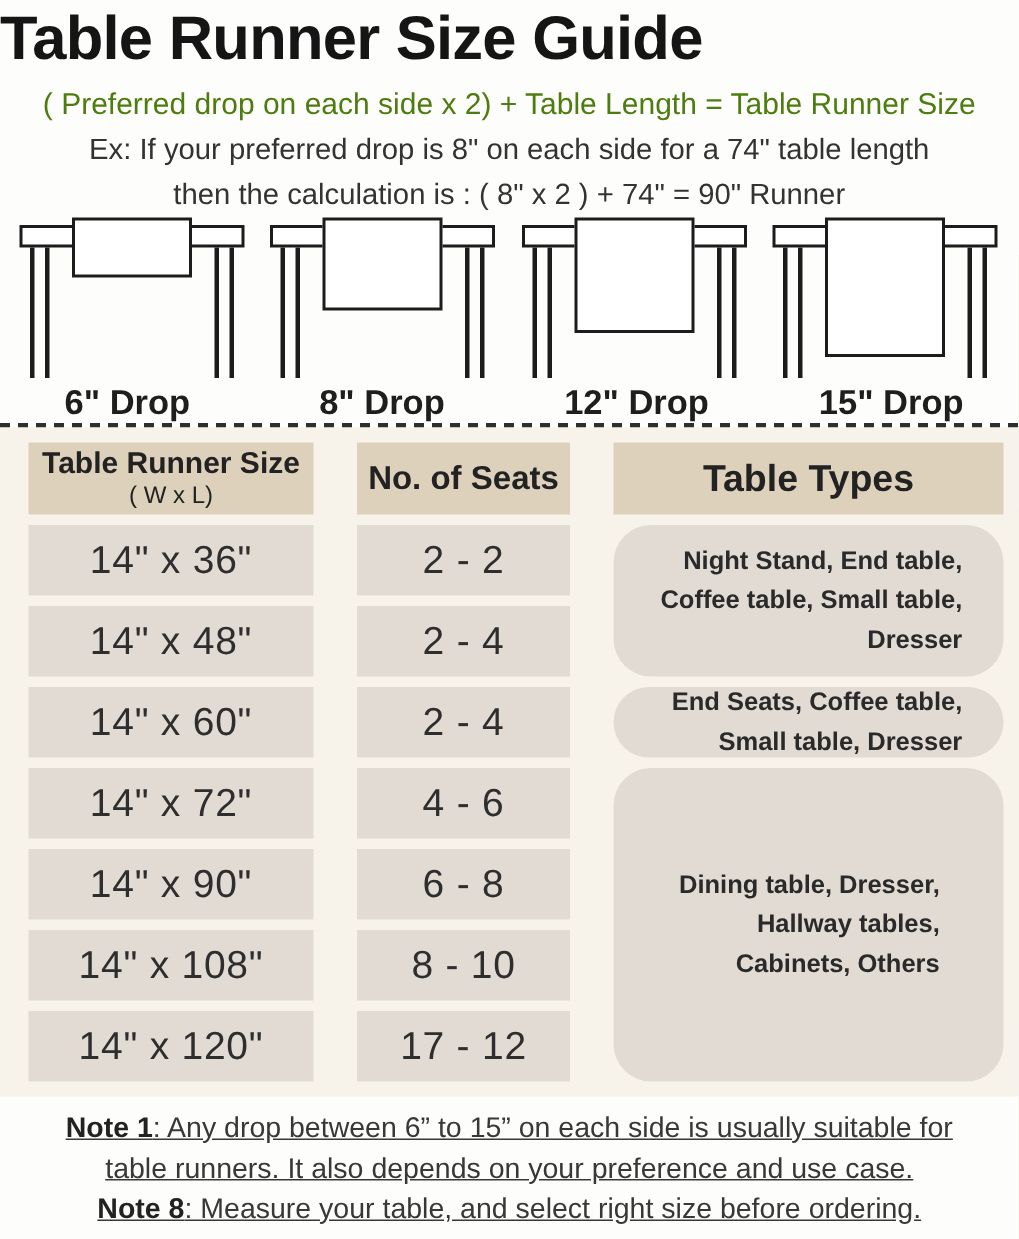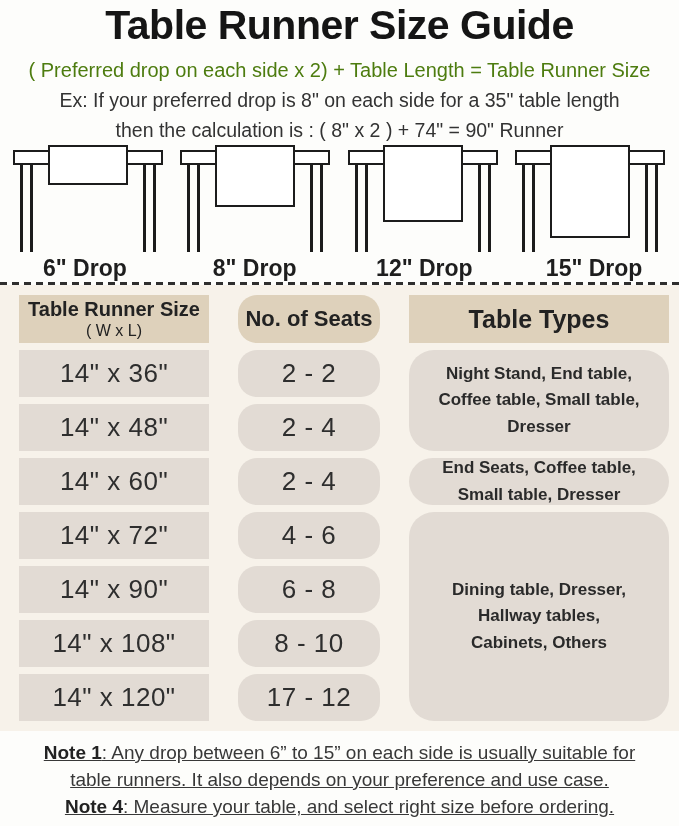--- a/index.html
+++ b/index.html
@@ -9,21 +9,21 @@
     background: #fdfdfb;
     font-family: "Liberation Sans", sans-serif;
     color: #2b2b2b;
     overflow: hidden;
   }
   .page { width: 679px; height: 826px; position: relative; }
 
   
   .title {
     margin: 0; padding-top: 2px;
-    text-align: center;
+    text-align: left;
     font-size: 41px; font-weight: 700; letter-spacing: -0.5px;
     color: #151515; line-height: 46px;
   }
   .formula {
     margin: 8px 0 0 0;
     text-align: center;
     font-size: 20px; line-height: 28px; color: #4d7c0f;
   }
   .ex-line {
     margin: 3px 0 0 0;
@@ -80,55 +80,55 @@
     padding: 10px 0 10px 19px;
     display: grid;
     grid-template-columns: 190px 142px 260px;
     grid-template-rows: 48px repeat(7, 47px);
     column-gap: 29px;
     row-gap: 7px;
   }
   .cell {
     background: #e2dbd4;
     display: flex; align-items: center; justify-content: center;
-    text-align: center;
+    text-align: right;
   }
   .cell.head { background: #ded1bb; color: #222; }
   .head-col1 { flex-direction: column; line-height: 1.1; }
   .head-line1 { font-size: 20px; font-weight: 700; }
   .head-line2 { font-size: 16px; font-weight: 400; margin-top: 2px; }
   .head-seats { font-size: 22px; font-weight: 700; }
   .head-types { font-size: 25px; font-weight: 700; }
   .cell.val { font-size: 26px; font-weight: 400; color: #2e2e2e; letter-spacing: 0.5px; }
   .cell.types {
     font-size: 17px; font-weight: 700; color: #2a2a2a; line-height: 1.55; border-radius: 25px;
   }
   .cell.types .types-text { max-width: 205px; }
   .cell.types.narrow .types-text { max-width: 175px; }
-  .c1 { grid-column: 1; } .c2 { grid-column: 2; border-radius: 19px; } .c3 { grid-column: 3; }
+  .c1 { grid-column: 1; } .c2 { grid-column: 2; } .c3 { grid-column: 3; }
   .gr1 { grid-row: 1; } .gr2 { grid-row: 2; } .gr3 { grid-row: 3; }
   .gr4 { grid-row: 4; } .gr5 { grid-row: 5; } .gr6 { grid-row: 6; }
   .gr7 { grid-row: 7; } .gr8 { grid-row: 8; }
   .t-span2 { grid-row: 2 / span 2; }
   .t-row4  { grid-row: 4; }
   .t-span4 { grid-row: 5 / span 4; }
 
   
   .notes { margin-top: 8px; text-align: center; color: #383838; text-decoration: underline; }
   .note-line { margin: 0; font-size: 19px; line-height: 27px; }
   .note-label { font-weight: 700; color: #222; }
 </style>
 </head>
 <body>
 
 <div class="page">
 
   <h1 class="title">Table Runner Size Guide</h1>
   <p class="formula">( Preferred drop on each side x 2) + Table Length = Table Runner Size</p>
-  <p class="ex-line">Ex: If your preferred drop is 8" on each side for a 35" table length</p>
+  <p class="ex-line">Ex: If your preferred drop is 8" on each side for a 74" table length</p>
   <p class="ex-line">then the calculation is : ( 8" x 2 ) + 74" = 90" Runner</p>
 
   <div class="illus-row">
     <div class="illus">
       <div class="runner r0"></div>
       <div class="tabletop"></div>
       <div class="leg left"></div>
       <div class="leg right"></div>
     </div>
     <div class="illus">
@@ -197,16 +197,16 @@
     <div class="cell val c2 gr7">8 - 10</div>
 
     <div class="cell val c1 gr8">14" x 120"</div>
     <div class="cell val c2 gr8">17 - 12</div>
 
   </div>
 
   <div class="notes">
     <p class="note-line"><span class="note-label">Note 1</span><span>: Any drop between 6” to 15” on each side is usually suitable for</span></p>
     <p class="note-line">table runners. It also depends on your preference and use case.</p>
-    <p class="note-line"><span class="note-label">Note 4</span><span>: Measure your table, and select right size before ordering.</span></p>
+    <p class="note-line"><span class="note-label">Note 8</span><span>: Measure your table, and select right size before ordering.</span></p>
   </div>
 
 </div>
 
 </body></html>

